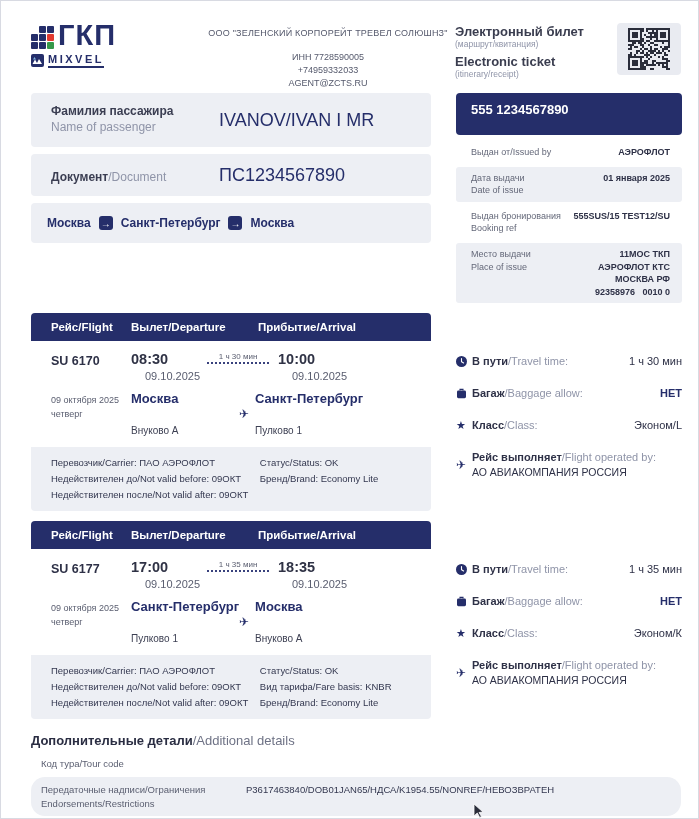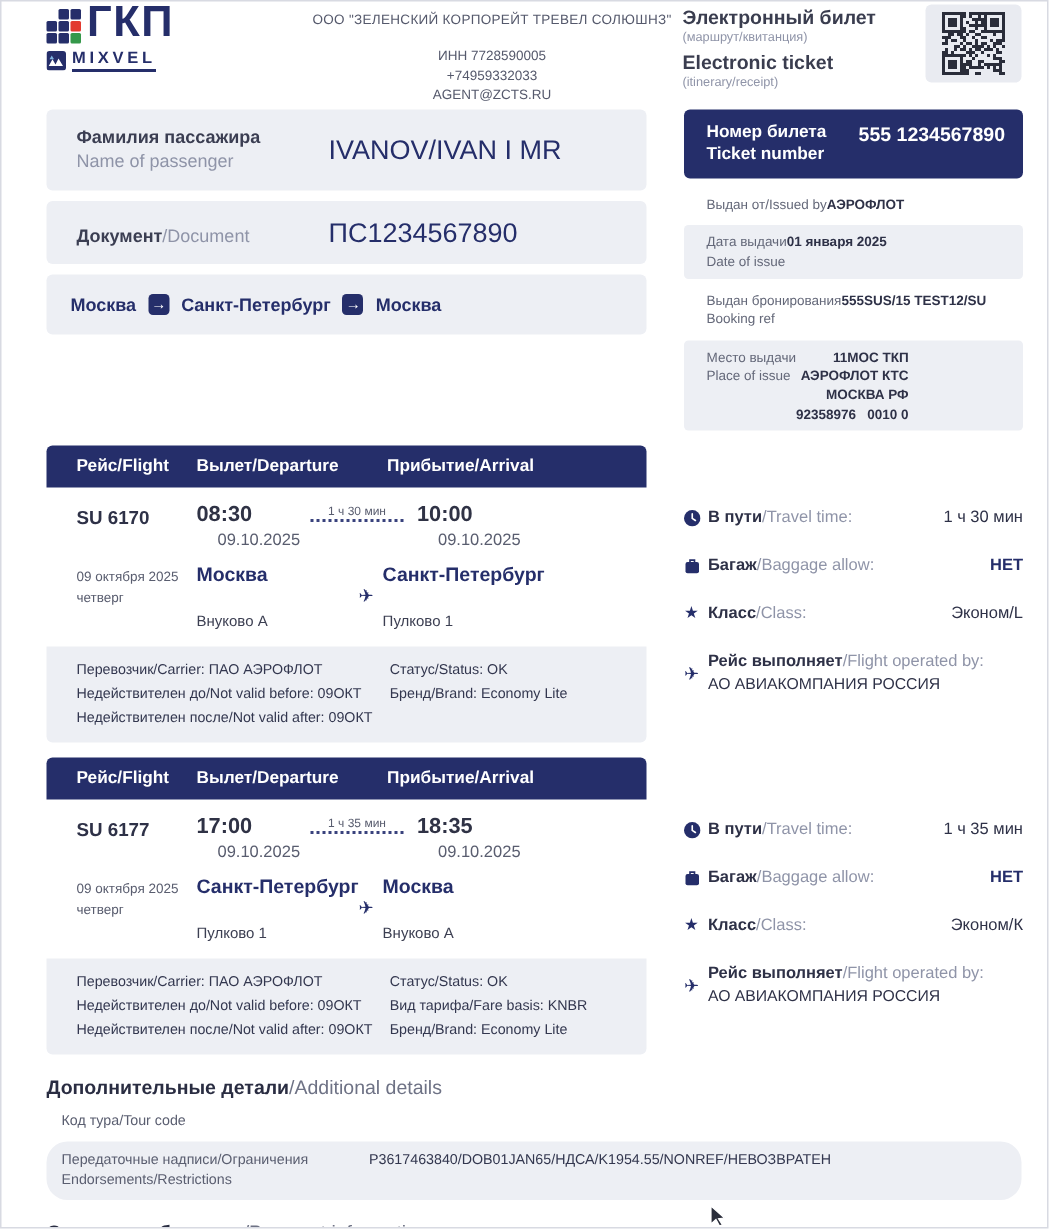--- a/index.html
+++ b/index.html
@@ -2,21 +2,21 @@
 <html style="--navy: #252e6a; --dark: #33374f; --gray: #8f94a8; --light: #edeff4; --red: #e23a30; --green: #35984a; --qr: #2a2d3a;"><head>
 <meta charset="utf-8">
 <style>
   :root{
     --navy:#252e6a; --dark:#33374f; --gray:#8f94a8; --light:#edeff4;
     --red:#e23a30; --green:#35984a; --border:#d8dae2; --qr:#2a2d3a;
   }
   *{margin:0;padding:0;box-sizing:border-box;}
   body{background:#fff;font-family:"Liberation Sans",sans-serif;}
   .page{width:699px;height:819px;background:#fff;border:1px solid var(--border);
-        padding:0 17px 0 30px;position:relative;overflow:hidden;color:var(--dark);}
+        padding:20px 17px 0 30px;position:relative;overflow:hidden;color:var(--dark);}
 
   
   header{display:flex;height:64px;}
   .logo-block{width:170px;}
   .logo-row{display:flex;align-items:center;gap:4px;}
   .mosaic{display:grid;grid-template-columns:repeat(3,7px);grid-template-rows:repeat(3,7px);gap:1px;margin-top:4px;}
   .mosaic i{display:block;border-radius:1px;}
   .m-navy{background:var(--navy);} .m-red{background:var(--red);} .m-green{background:var(--green);} .m-empty{background:transparent;}
   .logo-text{font-size:29px;font-weight:800;color:var(--navy);letter-spacing:1px;line-height:1;}
   .mixvel{margin-top:3px;display:flex;align-items:center;gap:4px;}
@@ -45,21 +45,21 @@
   .box-route{min-height:40px;padding:10px 16px;}
   .route{display:flex;align-items:center;gap:8px;font-size:12px;font-weight:700;color:var(--navy);}
   .route-arrow{width:14px;height:14px;background:var(--navy);color:#fff;border-radius:3px;
                display:flex;align-items:center;justify-content:center;font-size:10px;font-weight:400;}
 
   
   .tnum-box{background:var(--navy);color:#fff;border-radius:4px;padding:8px 12px 8px 15px;display:flex;justify-content:space-between;min-height:42px;}
   .tnum-label{font-size:11.5px;font-weight:700;line-height:1.3;}
   .tnum-value{font-size:13px;font-weight:700;padding-top:1px;}
   .tinfo{margin-top:6px;display:flex;flex-direction:column;gap:3px;}
-  .tinfo-row{display:flex;justify-content:flex-start;padding:5px 12px 5px 15px;font-size:9px;}
+  .tinfo-row{display:flex;justify-content:space-between;padding:5px 12px 5px 15px;font-size:9px;}
   .tinfo-row.gray{background:var(--light);border-radius:3px;}
   .tinfo-label{color:#646879;line-height:1.4;}
   .tinfo-value{font-weight:700;color:#2e3147;text-align:right;line-height:1.4;}
   .pre{white-space:pre;}
 
   
   .fcard-header{background:var(--navy);color:#fff;border-radius:4px 4px 0 0;display:grid;
                 grid-template-columns:80px 127px 1fr;padding:8px 0 8px 20px;font-size:11.5px;font-weight:700;}
   .fcard-body{padding:11px 0 9px 20px;display:grid;grid-template-columns:80px 1fr;row-gap:9px;}
   .fnum{font-weight:700;color:#2e3147;font-size:12.5px;padding-top:2px;}
@@ -328,24 +328,20 @@
           <span class="route-arrow">→</span>
           <span>Санкт-Петербург</span>
           <span class="route-arrow">→</span>
           <span>Москва</span>
         </div>
       </div>
     </div>
 
     <div>
       <div class="tnum-box">
-        <div class="tnum-label">
-          <div>Номер билета</div>
-          <div>Ticket number</div>
-        </div>
         <div class="tnum-value">555 1234567890</div>
       </div>
       <div class="tinfo">
         <div class="tinfo-row">
           <div class="tinfo-label">Выдан от/Issued by</div>
           <div class="tinfo-value">АЭРОФЛОТ</div>
         </div>
         <div class="tinfo-row gray">
           <div class="tinfo-label">
             <div>Дата выдачи</div>

